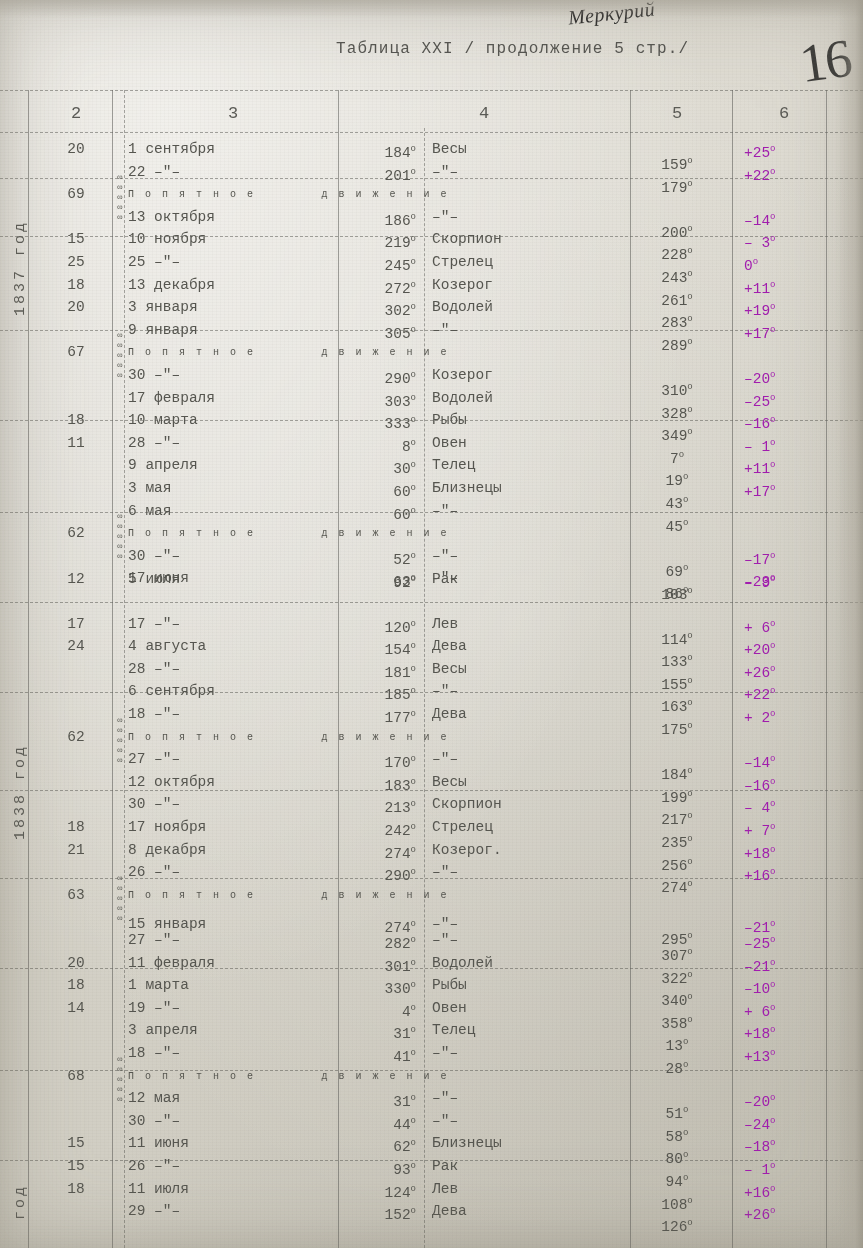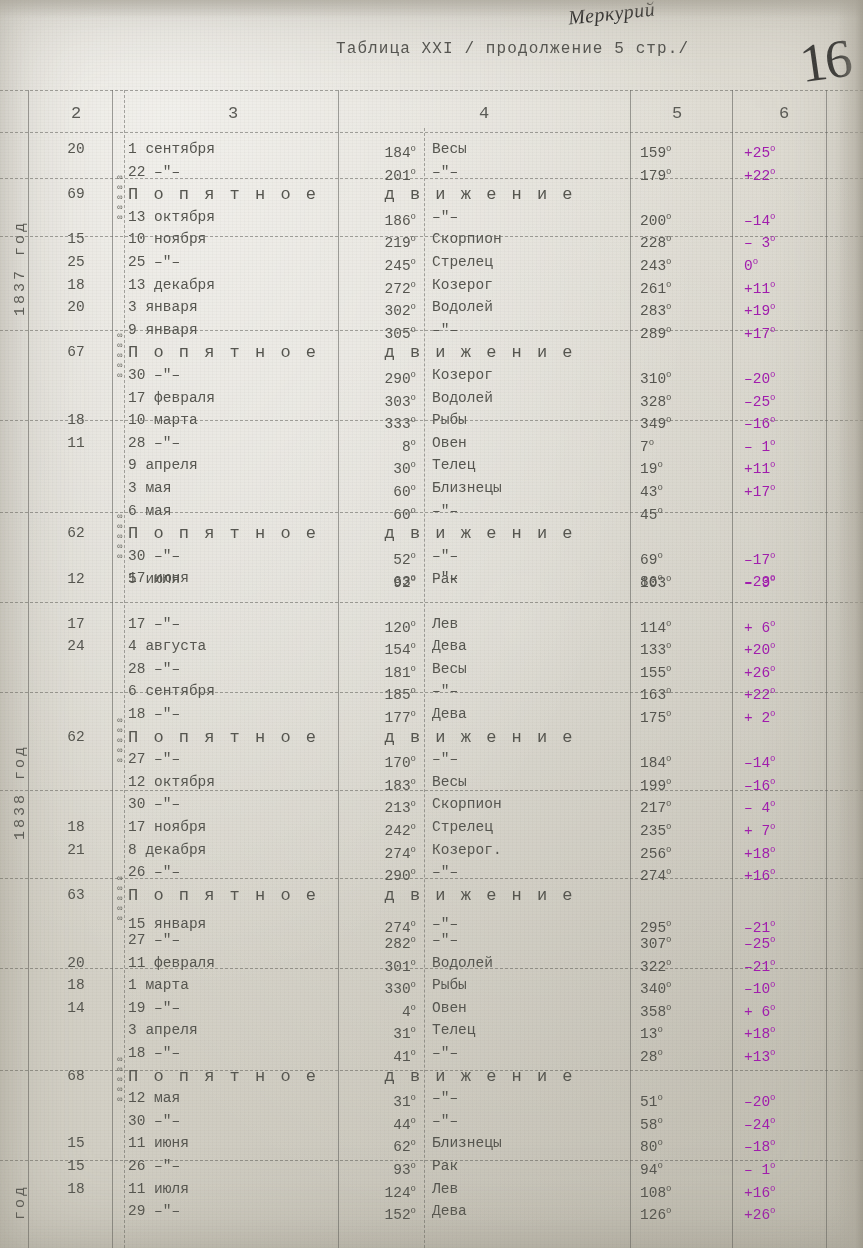--- a/index.html
+++ b/index.html
@@ -74,27 +74,27 @@
     transform:rotate(180deg);
     white-space:nowrap;
   }
 
   
   .row{position:absolute;left:0;width:863px;height:15px;font-size:14.5px;line-height:15px;}
   .c2{position:absolute;left:40px;width:72px;text-align:center;color:#55554f;}
   .c3{position:absolute;left:128px;width:210px;color:#55554f;}
   .c4n{position:absolute;left:346px;width:70px;text-align:right;color:#55554f;}
   .c4s{position:absolute;left:432px;width:190px;color:#55554f;}
-  .c5{position:absolute;left:640px;width:74px;text-align:left;color:#55554f;}
+  .c5{position:absolute;left:640px;width:74px;text-align:center;color:#55554f;margin-top:12px;}
   .c6{position:absolute;left:744px;width:80px;color:#a21caf;}
   sup{font-size:9px;vertical-align:super;}
 
   .retro{
     position:absolute;left:128px;width:530px;
-    font-size:17px;letter-spacing:2.5px;color:#55554f;white-space:nowrap;
+    font-size:10px;letter-spacing:2.5px;color:#55554f;white-space:nowrap;
   }
   .retro .w2{margin-left:66px;}
 
   
   .brace{
     position:absolute;left:114px;width:9px;
     font-size:9px;line-height:7px;color:#60605a;
     writing-mode:vertical-rl;
     letter-spacing:0px;
     overflow:hidden;

